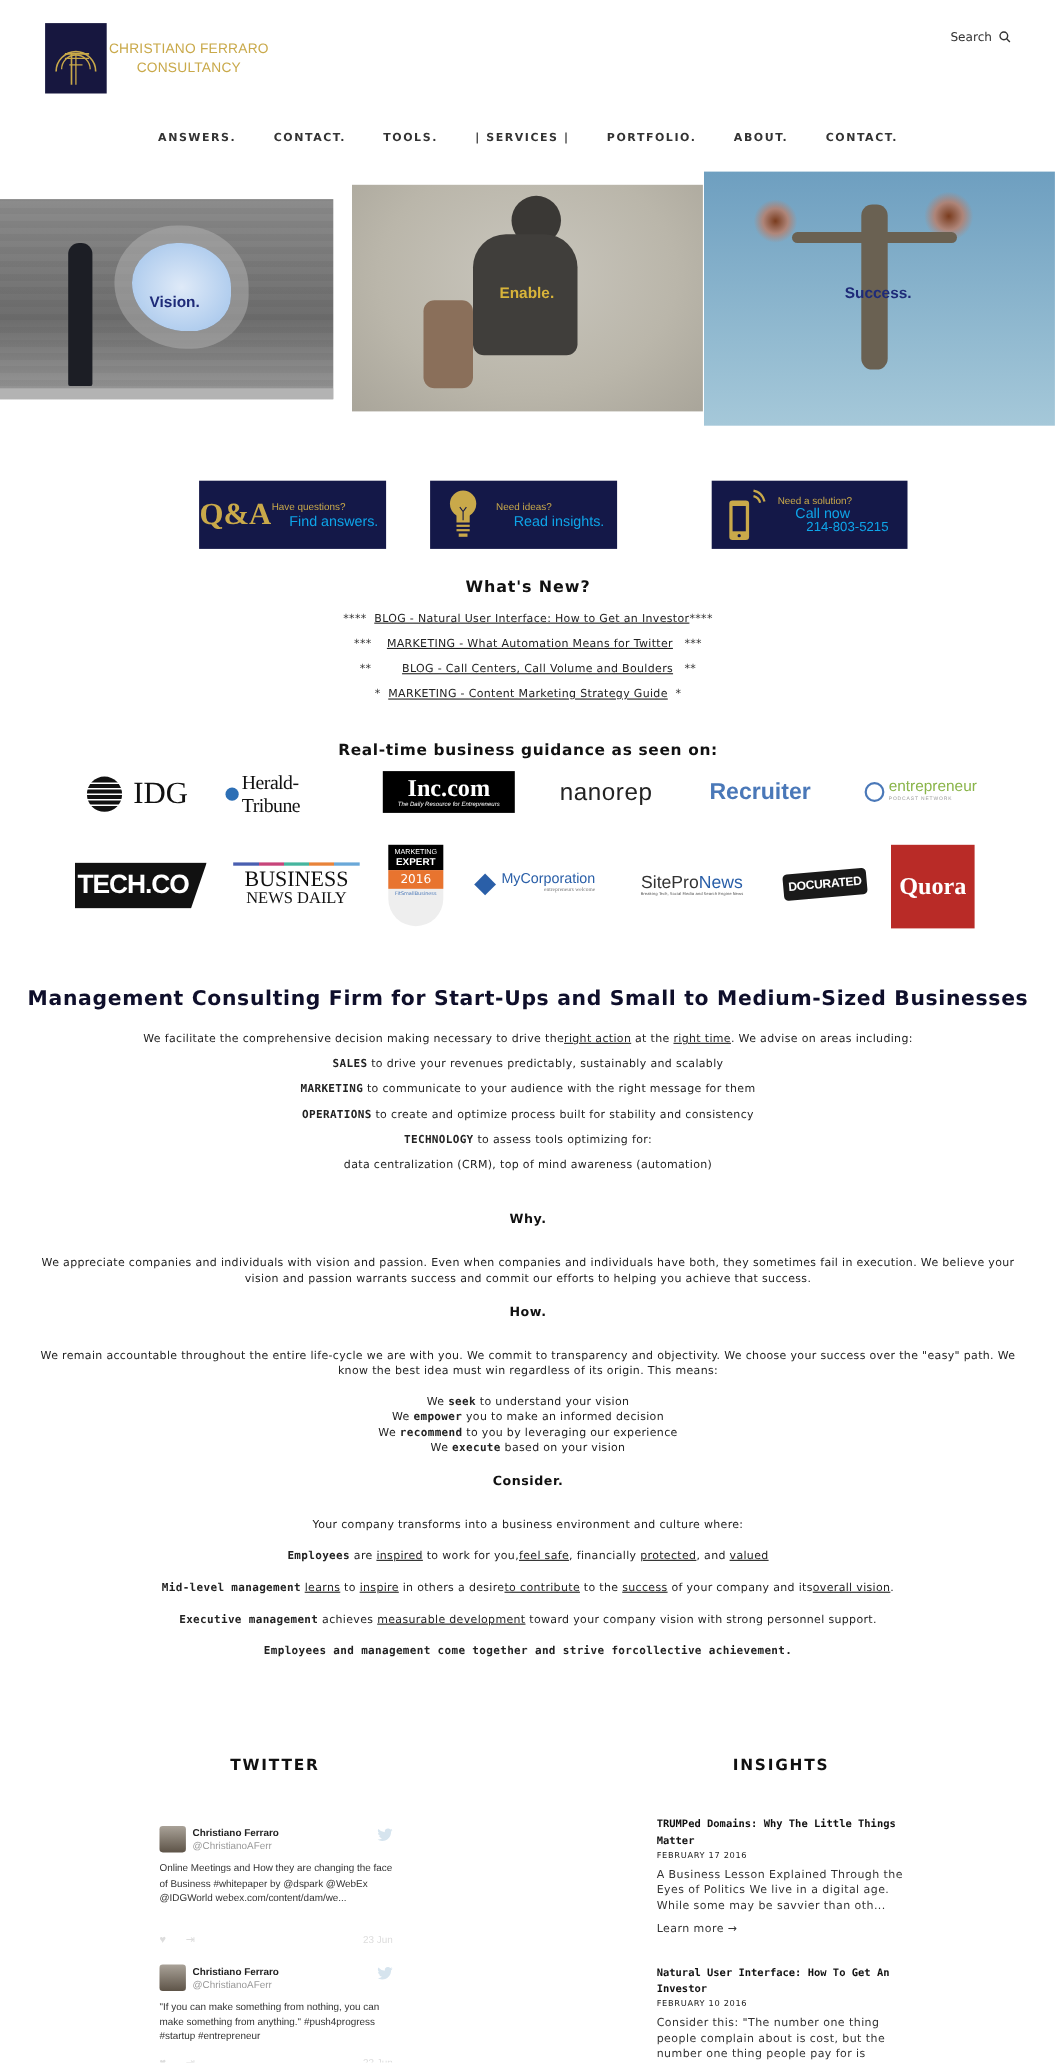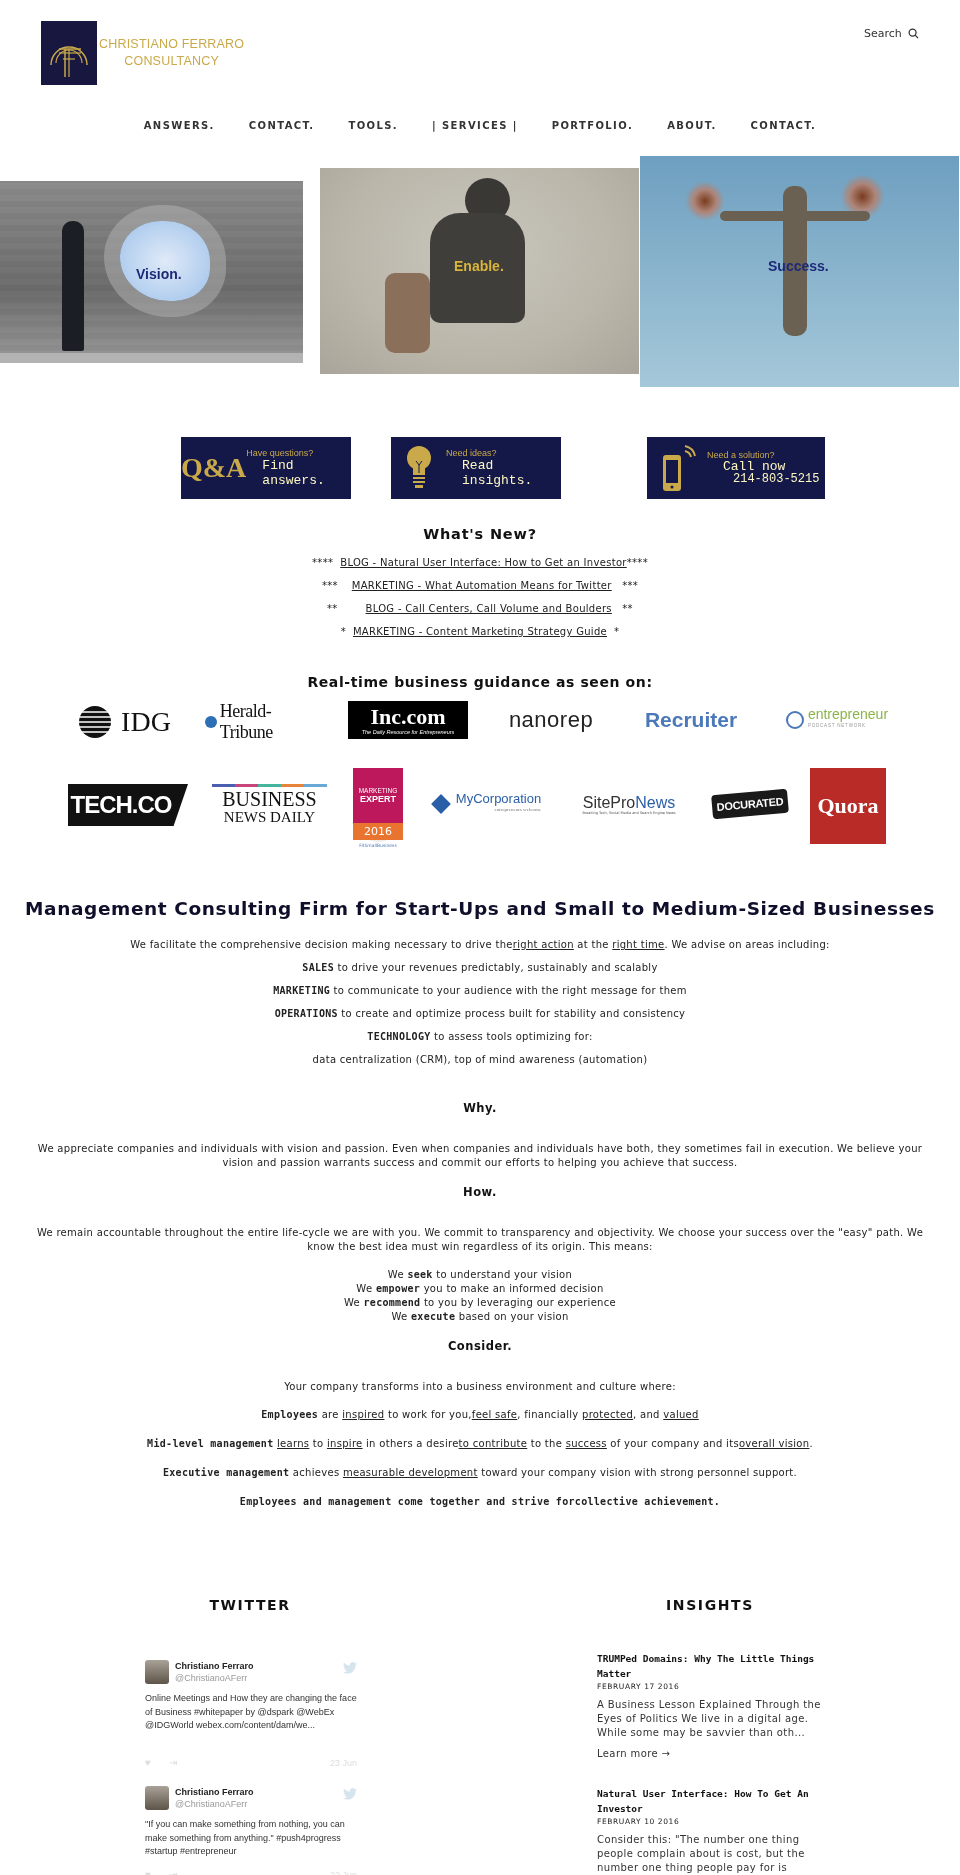--- a/index.html
+++ b/index.html
@@ -24,21 +24,21 @@
   .p3 { left: 640px; top: 0; width: 319px; height: 231px; background: linear-gradient(180deg,#6e9fc0,#8fb8cf 60%,#a5c8d9); }
   .panel .caption { position: absolute; font-family: "Liberation Sans", sans-serif; font-weight: bold; font-size: 14px; }
   .hole { position: absolute; left: 120px; top: 40px; width: 90px; height: 80px; border-radius: 45% 50% 40% 55%; background: radial-gradient(#dfeaf8, #9fc2ea); box-shadow: 0 0 0 16px rgba(180,180,180,0.5); }
   .man { position: absolute; background: #1c1e25; }
 
   
   .cta-row { position: absolute; top: 437px; left: 0; width: 960px; }
   .cta { position: absolute; background: #141848; height: 62px; display: flex; align-items: center; cursor: pointer; }
   .cta .icon { width: 60px; display: flex; align-items: center; justify-content: center; color: #c9a94a; }
   .cta .small { font-family: "Liberation Sans", sans-serif; color: #c9a94a; font-size: 9px; }
-  .cta .big { font-family: Liberation Mono, monospace; color: #fef9c3; font-size: 13px; }
+  .cta .big { font-family: Liberation Sans, sans-serif; color: #0ea5e9; font-size: 13px; }
 
   
   .section-title { position: absolute; left: 0; width: 960px; text-align: center; font-weight: bold; color: #111; }
   .news { position: absolute; left: 0; width: 960px; text-align: center; font-size: 10px; color: #222; letter-spacing: 0.3px; }
   .news a { text-decoration: underline; }
 
   
   .logo-row { position: absolute; left: 0; width: 960px; }
   .brand { position: absolute; display: flex; align-items: center; justify-content: center; }
 
@@ -225,21 +225,21 @@
 <div class="logo-row" style="top:762px;height:80px;">
   <div class="brand" style="left:68px;top:22px;width:120px;height:42px;background:#111;clip-path:polygon(0 0,100% 0,88% 100%,0 100%);">
     <span style="font-family:'Liberation Sans',sans-serif;font-weight:bold;font-size:24px;color:#fff;letter-spacing:-1px;margin-right:14px;">TECH.CO</span>
   </div>
   <div class="brand" style="left:212px;top:20px;width:115px;height:46px;flex-direction:column;">
     <div style="width:100%;height:3px;background:linear-gradient(90deg,#4a5fb0 0 20%,#c7457a 20% 40%,#46b59e 40% 60%,#e8833a 60% 80%,#6aa8d8 80%);margin-bottom:2px;"></div>
     <span style="font-family:'Liberation Serif',serif;font-size:20px;color:#111;line-height:20px;">BUSINESS</span>
     <span style="font-family:'Liberation Serif',serif;font-size:15px;color:#111;line-height:17px;">NEWS DAILY</span>
   </div>
   <div class="brand" style="left:353px;top:6px;width:50px;height:74px;flex-direction:column;justify-content:flex-start;background:#eee;border-radius:0 0 25px 25px;">
-    <div style="width:100%;background:#be185d;color:#fff;font-family:'Liberation Sans',sans-serif;text-align:center;padding:19px 0;">
+    <div style="width:100%;background:#000000;color:#fff;font-family:'Liberation Sans',sans-serif;text-align:center;padding:3px 0;">
       <div style="font-size:6.5px;">MARKETING</div>
       <div style="font-size:9px;font-weight:bold;">EXPERT</div>
     </div>
     <div style="width:100%;background:#e8742f;color:#fff;font-size:11px;text-align:center;padding:2px 0;">2016</div>
     <div style="font-size:4.5px;color:#4a78b8;margin-top:3px;">FitSmallBusiness</div>
   </div>
   <div class="brand" style="left:425px;top:24px;width:125px;height:36px;">
     <span style="width:14px;height:14px;background:#2a5fa8;transform:rotate(45deg);display:inline-block;margin-right:8px;"></span>
     <div style="display:flex;flex-direction:column;align-items:flex-end;line-height:11px;">
       <span style="font-family:'Liberation Sans',sans-serif;font-size:13px;color:#2a5fa8;">MyCorporation</span>

